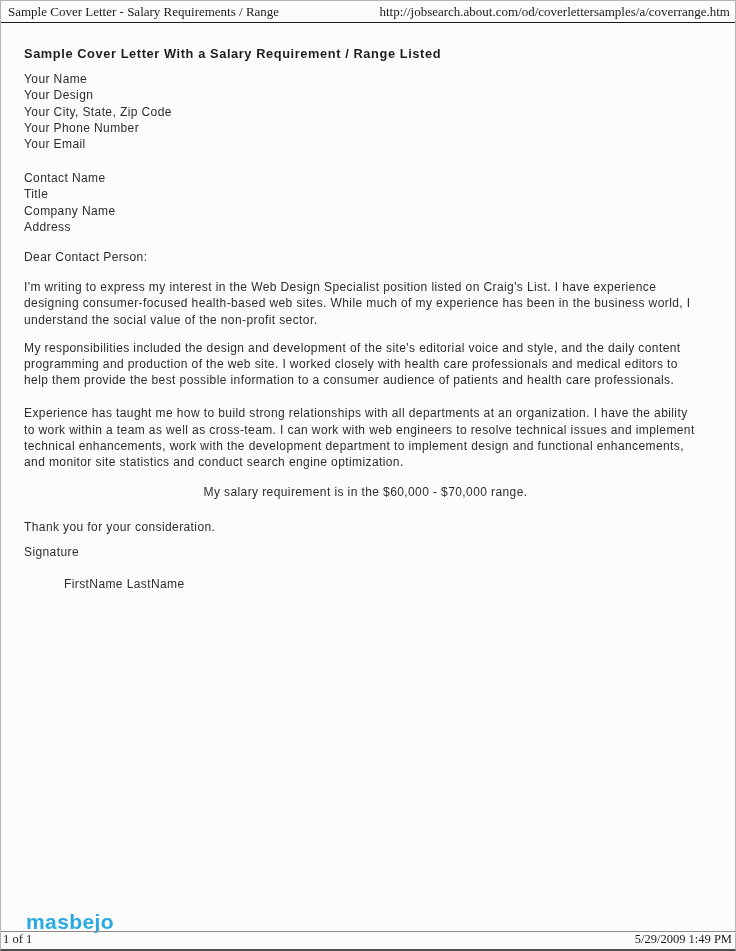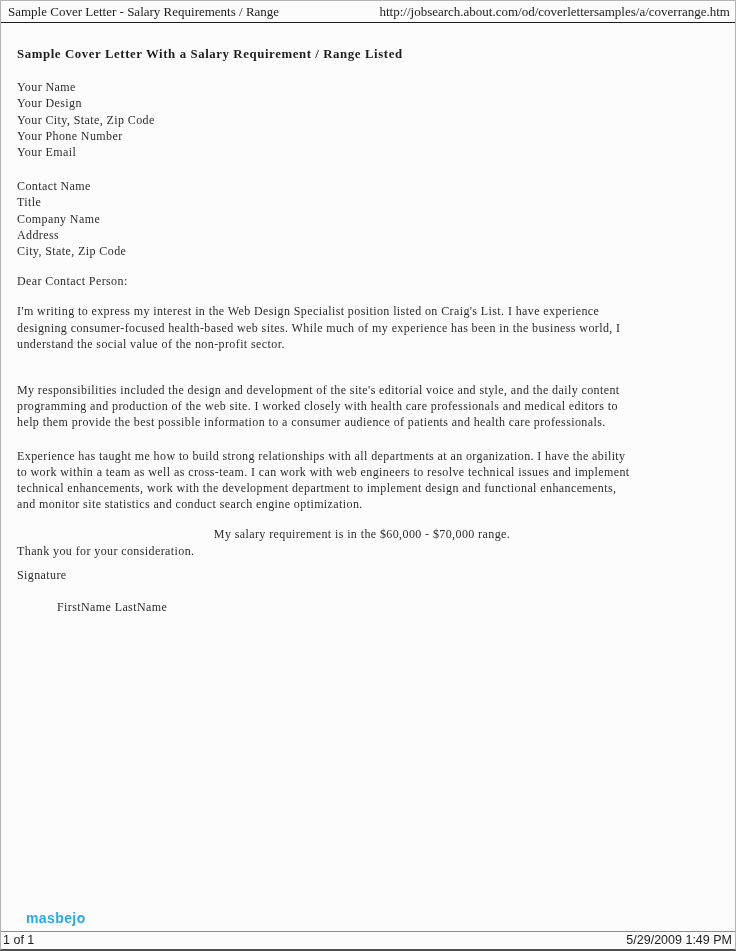--- a/index.html
+++ b/index.html
@@ -31,71 +31,70 @@
   }
   .header-rule {
     position: absolute;
     top: 21px; left: 0; right: 0;
     height: 1px;
     background: #1b1b1b;
   }
   .letter {
     position: absolute;
     top: 22px; left: 0; right: 0;
-    padding: 0 28px 0 16px;
+    padding: 0 28px 0 23px;
     font-size: 12px;
     letter-spacing: 0.4px;
     line-height: 16.2px;
     color: #2d2d2d;
     overflow: hidden;
-    font-family: Liberation Serif, serif;
   }
   .letter > * { margin: 0; }
   .heading {
     margin-top: 23px;
     font-size: 12.8px;
     font-weight: bold;
     letter-spacing: 0.6px;
     color: #1e1e1e;
   }
-  .block-sender    { margin-top: 17px; }
+  .block-sender    { margin-top: 9px; }
   .block-recipient { margin-top: 18px; }
   .salutation      { margin-top: 14px; }
   .para            { white-space: pre-line; }
   .para-1          { margin-top: 14px; }
-  .para-2          { margin-top: 30px; }
+  .para-2          { margin-top: 12px; }
   .para-3          { margin-top: 17px; }
   .salary          { margin-top: 14px; text-align: center; }
-  .thanks          { }
+  .thanks          { margin-top: 19px; }
   .sig-label       { margin-top: 8px; }
   .sig-name        { margin-top: 16px; margin-left: 40px; }
   .watermark {
     position: absolute;
     left: 25px;
     top: 909px;
-    font-size: 14px;
+    font-size: 21px;
     font-weight: bold;
     letter-spacing: 0.4px;
   }
   .footer-rule {
     position: absolute;
     left: 0; right: 0;
     bottom: 17px;
     height: 1px;
     background: #8c8c8c;
   }
   .print-footer {
     position: absolute;
     left: 0; right: 0; bottom: 0;
     height: 17px;
     display: flex;
     justify-content: space-between;
     align-items: center;
     padding: 0 3px 1px 2px;
-    font-family: Liberation Sans, sans-serif;
+    font-family: Liberation Serif, serif;
     font-size: 12.5px;
     color: #1c1c1c;
     white-space: nowrap;
   }
 </style>
 </head>
 <body>
 
 <div class="page">
 
@@ -114,21 +113,20 @@
       <div>Your City, State, Zip Code</div>
       <div>Your Phone Number</div>
       <div>Your Email</div>
     </div>
 
     <div class="block-recipient">
       <div>Contact Name</div>
       <div>Title</div>
       <div>Company Name</div>
       <div>Address</div>
-      <div>City, State, Zip Code</div>
     </div>
 
     <div class="salutation">Dear Contact Person:</div>
 
     <p class="para para-1">I'm writing to express my interest in the Web Design Specialist position listed on Craig's List. I have experience
 designing consumer-focused health-based web sites. While much of my experience has been in the business world, I
 understand the social value of the non-profit sector.</p>
     <p class="para para-2">My responsibilities included the design and development of the site's editorial voice and style, and the daily content
 programming and production of the web site. I worked closely with health care professionals and medical editors to
 help them provide the best possible information to a consumer audience of patients and health care professionals.</p>

